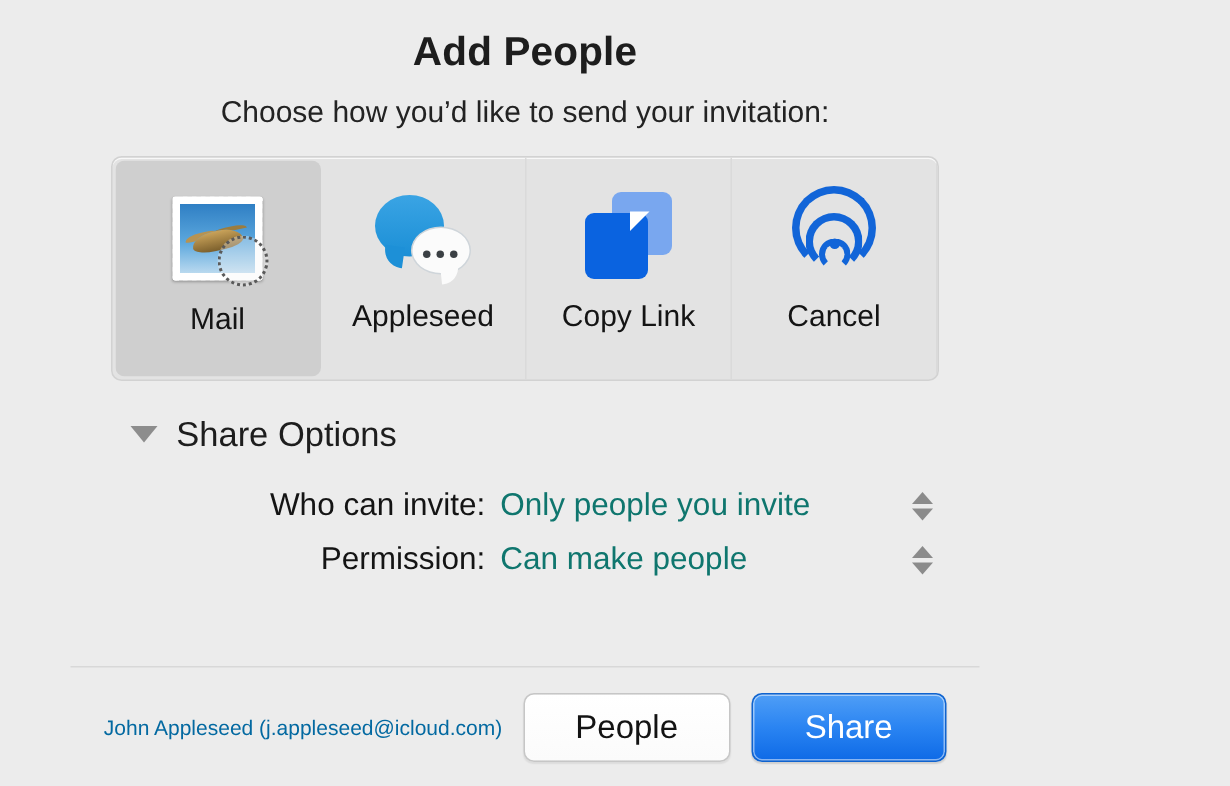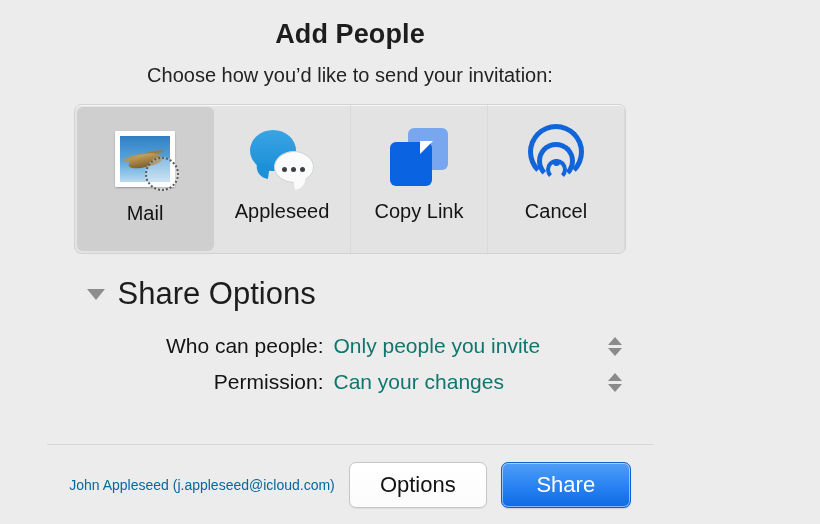--- a/index.html
+++ b/index.html
@@ -270,21 +270,21 @@
     gap: 13px;
     padding-left: 8px;
   }
   .tri {
     width: 0; height: 0;
     border-left: 9px solid transparent;
     border-right: 9px solid transparent;
     border-top: 11px solid #8d8d8d;
   }
   .disclosure-label {
-    font-size: 31px;
+    font-size: 23px;
     color: #1d1d1d;
   }
   .opt-rows {
     margin-top: 22px;
   }
   .opt-row {
     display: flex;
     align-items: center;
     margin-bottom: 12px;
   }
@@ -432,39 +432,39 @@
 
   <div class="options">
     <div class="disclosure-row">
       <span class="tri"></span>
       <span class="disclosure-label">Share Options</span>
     </div>
 
     <div class="opt-rows">
 
       <div class="opt-row">
-        <div class="opt-label">Who can people:</div>
+        <div class="opt-label">Who can invite:</div>
         <div class="opt-value">Only people you invite</div>
         <span class="stepper">
           <span class="chev up"></span>
           <span class="chev down"></span>
         </span>
       </div>
 
       <div class="opt-row">
         <div class="opt-label">Permission:</div>
-        <div class="opt-value">Can your changes</div>
+        <div class="opt-value">Can make people</div>
         <span class="stepper">
           <span class="chev up"></span>
           <span class="chev down"></span>
         </span>
       </div>
 
     </div>
   </div>
 
   <div class="footer">
     <div class="account">John Appleseed (j.appleseed@icloud.com)</div>
-    <div class="btn btn-cancel">Options</div>
+    <div class="btn btn-cancel">People</div>
     <div class="btn btn-share">Share</div>
   </div>
 
 </div>
 
 </body></html>

